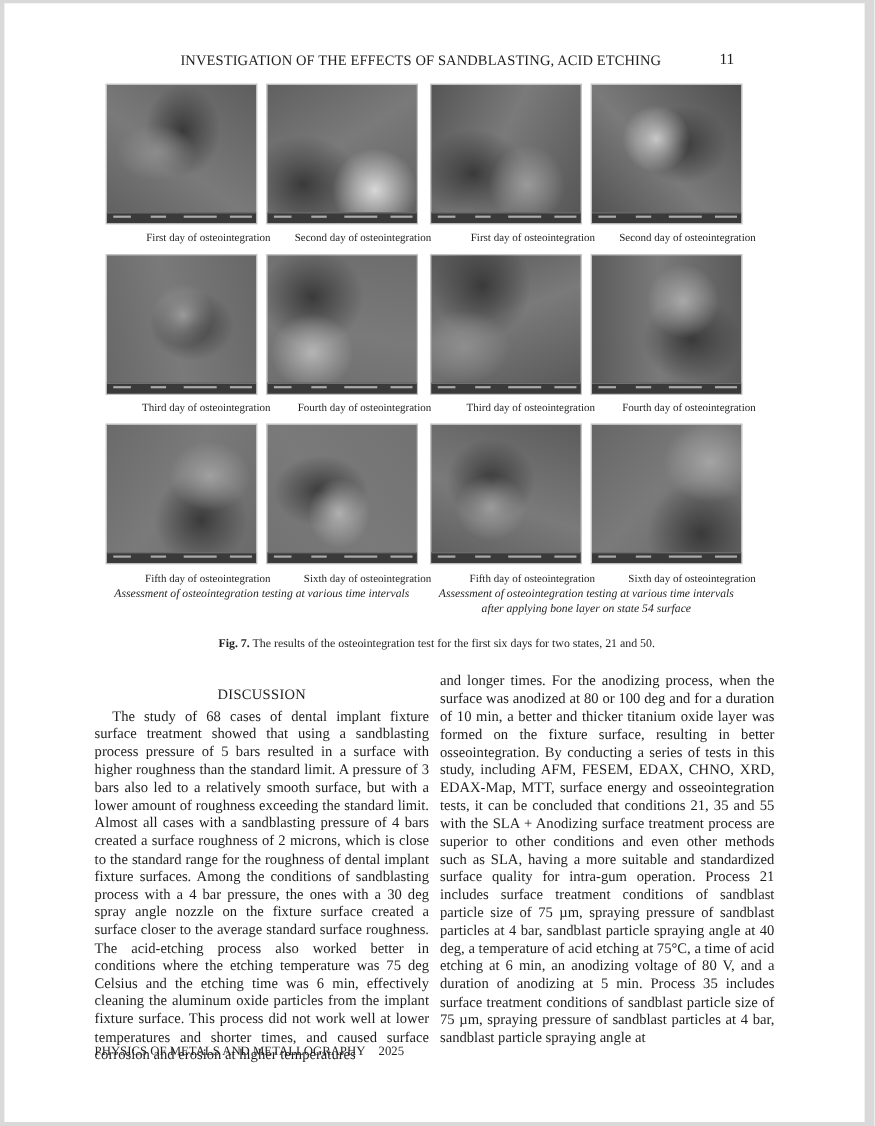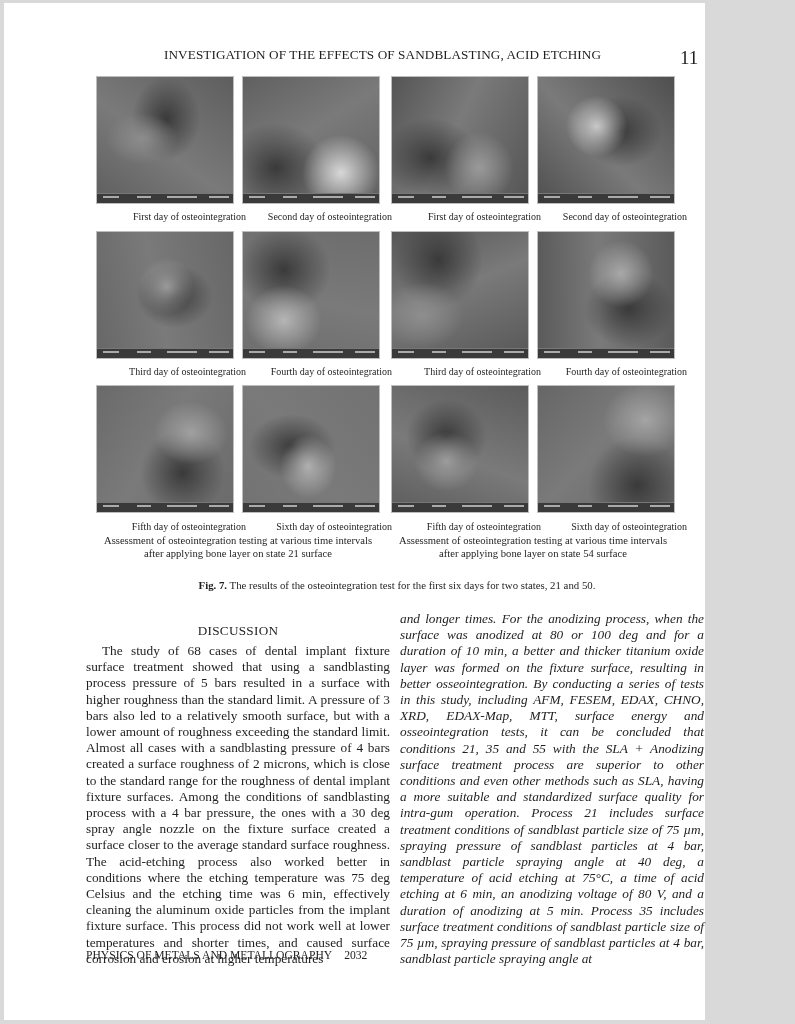--- a/index.html
+++ b/index.html
@@ -1,34 +1,34 @@
 <!DOCTYPE html>
 <html><head>
 <meta charset="utf-8">
 <style>
   html, body { margin:0; padding:0; }
   body { width:795px; height:1024px; background:#d9d9d9; position:relative; overflow:hidden;
          font-family:"Liberation Serif","DejaVu Serif",serif; color:#1e1e1e; }
-  .page { position:absolute; left:4px; top:3px; width:701px; height:1017px; background:#ffffff; }
+  .page { position:absolute; left:4px; top:3px; width:782px; height:1017px; background:#ffffff; }
   .running-head { position:absolute; top:44px; left:160px; width:455px; font-size:13.2px; letter-spacing:0.1px; white-space:nowrap; }
-  .page-num { position:absolute; top:44px; left:676px; font-size:19px; }
+  .page-num { position:absolute; top:44px; left:650px; font-size:14px; }
   .sem { position:absolute; width:138px; height:128px; border:1px solid #bdbdbd; box-sizing:border-box; overflow:hidden;
          background:#5d5d5d; }
   .sem .bar { position:absolute; left:0; right:0; bottom:0; height:9px; background:#3a3a3a; border-top:1px solid #777; }
   .sem .bar i { position:absolute; top:2px; height:2px; background:#aaa; }
   .cap { position:absolute; font-size:10px; text-align:right; white-space:nowrap; }
-  .subcap { position:absolute; font-size:10.6px; text-align:center; line-height:13px; }
+  .subcap { position:absolute; font-size:10.6px; text-align:center; line-height:13px;font-style:italic; }
   .figcap { position:absolute; top:576px; left:0; width:786px; text-align:center; font-size:10.8px; }
   .figcap b { font-weight:bold; }
   .heading { position:absolute; top:620px; left:82px; width:304px; text-align:center; font-size:13.2px; letter-spacing:0.3px; }
   .col { position:absolute; font-size:13.3px; line-height:16.2px; text-align:justify; }
   .col p { margin:0; }
   .col-left { left:82px; width:304px; top:640px; }
   .col-left p { text-indent:16px; }
-  .col-right { left:396px; width:304px; top:608px;font-style:italic; }
+  .col-right { left:396px; width:304px; top:608px; }
   .footer { position:absolute; top:946px; left:82px; font-size:11.6px; white-space:nowrap; }
   .footer span { margin-left:12px; }
 </style>
 </head>
 <body>
 
 <div class="page">
   <div class="running-head">INVESTIGATION OF THE EFFECTS OF SANDBLASTING, ACID ETCHING</div>
   <div class="page-num">11</div>
 
@@ -82,21 +82,20 @@
         <div class="bar">
           <i style="left: 6px; width: 16px;"></i>
           <i style="left: 40px; width: 14px;"></i>
           <i style="left: 70px; width: 30px;"></i>
           <i style="left: 112px; width: 20px;"></i>
         </div>
       </div>
       <div class="cap" style="left: 226px; width: 162px; top: 518px;">Sixth day of osteointegration</div>
       <div class="subcap" style="left: 82px; width: 304px; top: 531px;">
         <div>Assessment of osteointegration testing at various time intervals</div>
-        <div>after applying bone layer on state 21 surface</div>
       </div>
       <div class="sem" style="left: 387px; top: 73px; background: radial-gradient(at 64% 72%, rgb(154, 154, 154) 0%, transparent 28%), radial-gradient(at 28% 64%, rgb(58, 58, 58) 0%, transparent 35%), linear-gradient(116deg, rgb(85, 85, 85) 0%, rgb(122, 122, 122) 45%, rgb(85, 85, 85) 100%);">
         <div class="bar">
           <i style="left: 6px; width: 16px;"></i>
           <i style="left: 40px; width: 14px;"></i>
           <i style="left: 70px; width: 30px;"></i>
           <i style="left: 112px; width: 20px;"></i>
         </div>
       </div>
       <div class="cap" style="left: 375px; width: 162px; top: 208px;">First day of osteointegration</div>
@@ -158,15 +157,15 @@
   <div class="heading">DISCUSSION</div>
 
   <div class="col col-left">
     <p>The study of 68 cases of dental implant fixture surface treatment showed that using a sandblasting process pressure of 5 bars resulted in a surface with higher roughness than the standard limit. A pressure of 3 bars also led to a relatively smooth surface, but with a lower amount of roughness exceeding the standard limit. Almost all cases with a sandblasting pressure of 4 bars created a surface roughness of 2 microns, which is close to the standard range for the roughness of dental implant fixture surfaces. Among the conditions of sandblasting process with a 4 bar pressure, the ones with a 30 deg spray angle nozzle on the fixture surface created a surface closer to the average standard surface roughness. The acid-etching process also worked better in conditions where the etching temperature was 75 deg Celsius and the etching time was 6 min, effectively cleaning the aluminum oxide particles from the implant fixture surface. This process did not work well at lower temperatures and shorter times, and caused surface corrosion and erosion at higher temperatures</p>
   </div>
   <div class="col col-right">
     <p>and longer times. For the anodizing process, when the surface was anodized at 80 or 100 deg and for a duration of 10 min, a better and thicker titanium oxide layer was formed on the fixture surface, resulting in better osseointegration. By conducting a series of tests in this study, including AFM, FESEM, EDAX, CHNO, XRD, EDAX-Map, MTT, surface energy and osseointegration tests, it can be concluded that conditions 21, 35 and 55 with the SLA + Anodizing surface treatment process are superior to other conditions and even other methods such as SLA, having a more suitable and standardized surface quality for intra-gum operation. Process 21 includes surface treatment conditions of sandblast particle size of 75 µm, spraying pressure of sandblast particles at 4 bar, sandblast particle spraying angle at 40 deg, a temperature of acid etching at 75°C, a time of acid etching at 6 min, an anodizing voltage of 80 V, and a duration of anodizing at 5 min. Process 35 includes surface treatment conditions of sandblast particle size of 75 µm, spraying pressure of sandblast particles at 4 bar, sandblast particle spraying angle at</p>
   </div>
 
   <div class="footer">
-    <span style="margin-left:0">PHYSICS OF METALS AND METALLOGRAPHY</span><span>2032</span>
+    <span style="margin-left:0">PHYSICS OF METALS AND METALLOGRAPHY</span><span>2025</span>
   </div>
 </div>
 
 </body></html>

